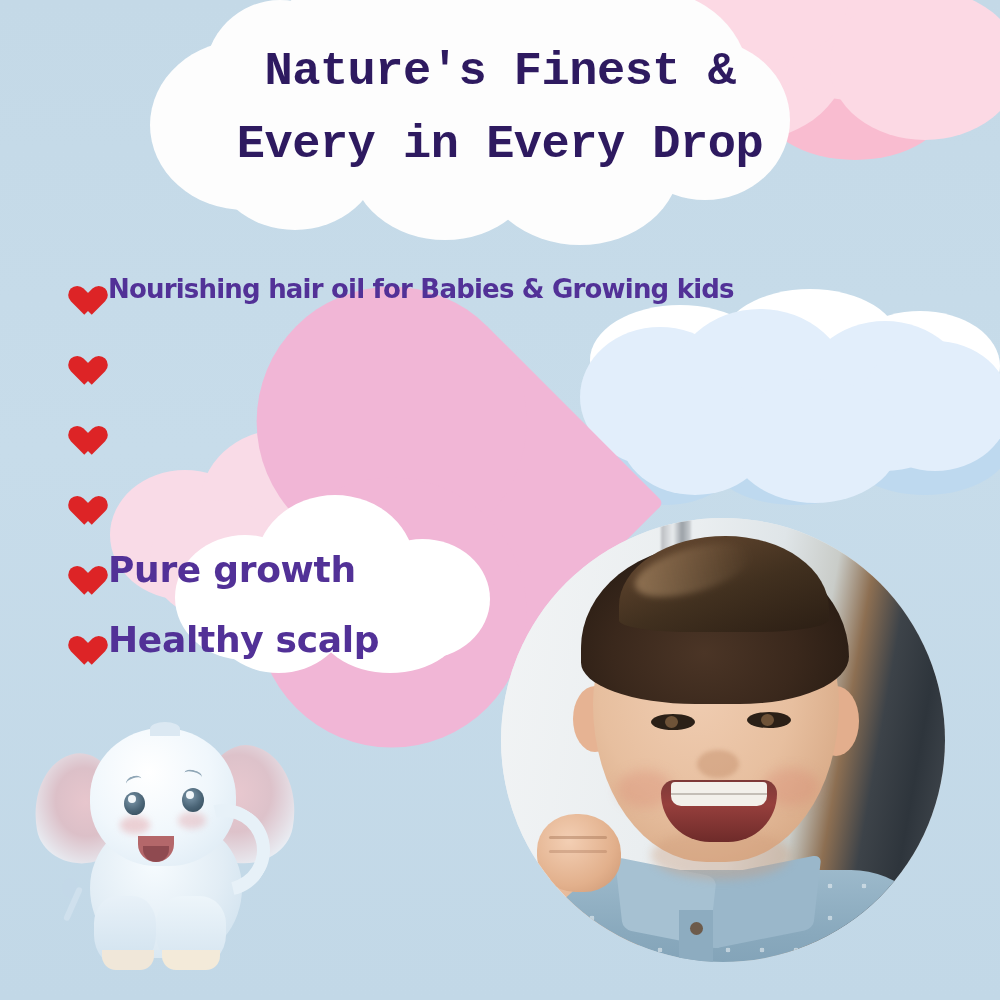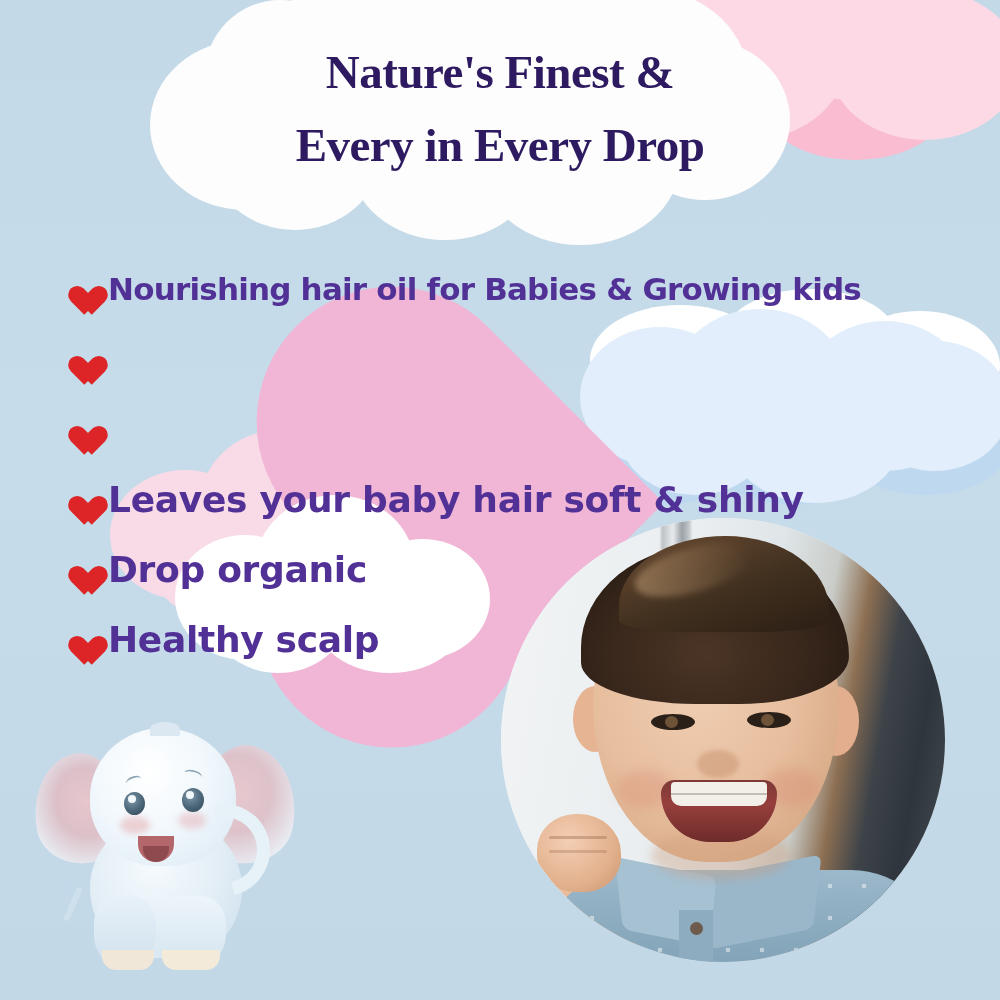--- a/index.html
+++ b/index.html
@@ -52,42 +52,42 @@
   .heart-shape::before{top:-135px;left:0;}
   .heart-shape::after{top:0;left:-135px;}
   .heart-wrap{position:absolute;left:0;top:0;width:1000px;height:1000px;
      overflow:hidden;pointer-events:none;}
 
   
   .title{
     position:absolute;left:0;top:36px;width:1000px;text-align:center;
     color:#2e1a60;font-weight:bold;font-size:47px;line-height:1.55;
     letter-spacing:-0.5px;z-index:6;
-    font-family:Liberation Serif, serif;
+    font-family:Liberation Mono, monospace;
   }
   .title .l2{display:block;}
 
   
   .bullets{position:absolute;left:62px;top:258px;width:945px;z-index:7;}
   .b-row{display:flex;align-items:center;height:62px;margin-bottom:8px;}
   .b-heart{
     width:34px;height:31px;position:relative;flex:0 0 34px;margin-right:12px;
   }
   .b-heart::before,.b-heart::after{
     content:"";position:absolute;top:0;width:18px;height:28px;
     background:#dd2426;border-radius:18px 18px 0 0;
   }
   .b-heart::before{left:17px;transform:rotate(45deg);transform-origin:0 100%;}
   .b-heart::after{left:17px;transform:rotate(-45deg);transform-origin:100% 100%;}
   .b-text{
     color:#523197;font-weight:bold;font-size:36px;white-space:nowrap;
     letter-spacing:-0.3px;
     font-family:"DejaVu Sans","Liberation Sans",sans-serif;
   }
-  .b-row.long .b-text{font-size:31px;letter-spacing:-0.8px;}
+  .b-row.long .b-text{font-size:26px;letter-spacing:-0.8px;}
 
   
   .photo{
     position:absolute;left:501px;top:518px;width:444px;height:444px;
     border-radius:50%;overflow:hidden;z-index:8;
     background:#e9eef1;
   }
   .ph-bg{position:absolute;inset:0;
     background:linear-gradient(100deg,#f2f4f5 0%,#eaeef0 38%,#dfe5e8 55%,
                #c9ccc8 66%,#8d6f52 73%,#3d4349 80%,#2e353c 88%,#4a5056 100%);}
@@ -298,25 +298,24 @@
       <span class="b-text">Nourishing hair  oil for Babies &amp;  Growing kids</span>
     </div>
     <div class="b-row">
       <span class="b-heart"></span>
     </div>
     <div class="b-row">
       <span class="b-heart"></span>
     </div>
     <div class="b-row">
       <span class="b-heart"></span>
-      <span class="b-text">Leaves your baby hair soft &amp; shiny</span>
-    </div>
-    <div class="b-row">
-      <span class="b-heart"></span>
-      <span class="b-text">Drop organic</span>
+    </div>
+    <div class="b-row">
+      <span class="b-heart"></span>
+      <span class="b-text">Pure growth</span>
     </div>
     <div class="b-row">
       <span class="b-heart"></span>
       <span class="b-text">Healthy scalp</span>
     </div>
   </div>
 
   <div class="photo">
     <div class="ph-bg"></div>
     <div class="ph-post"></div>

